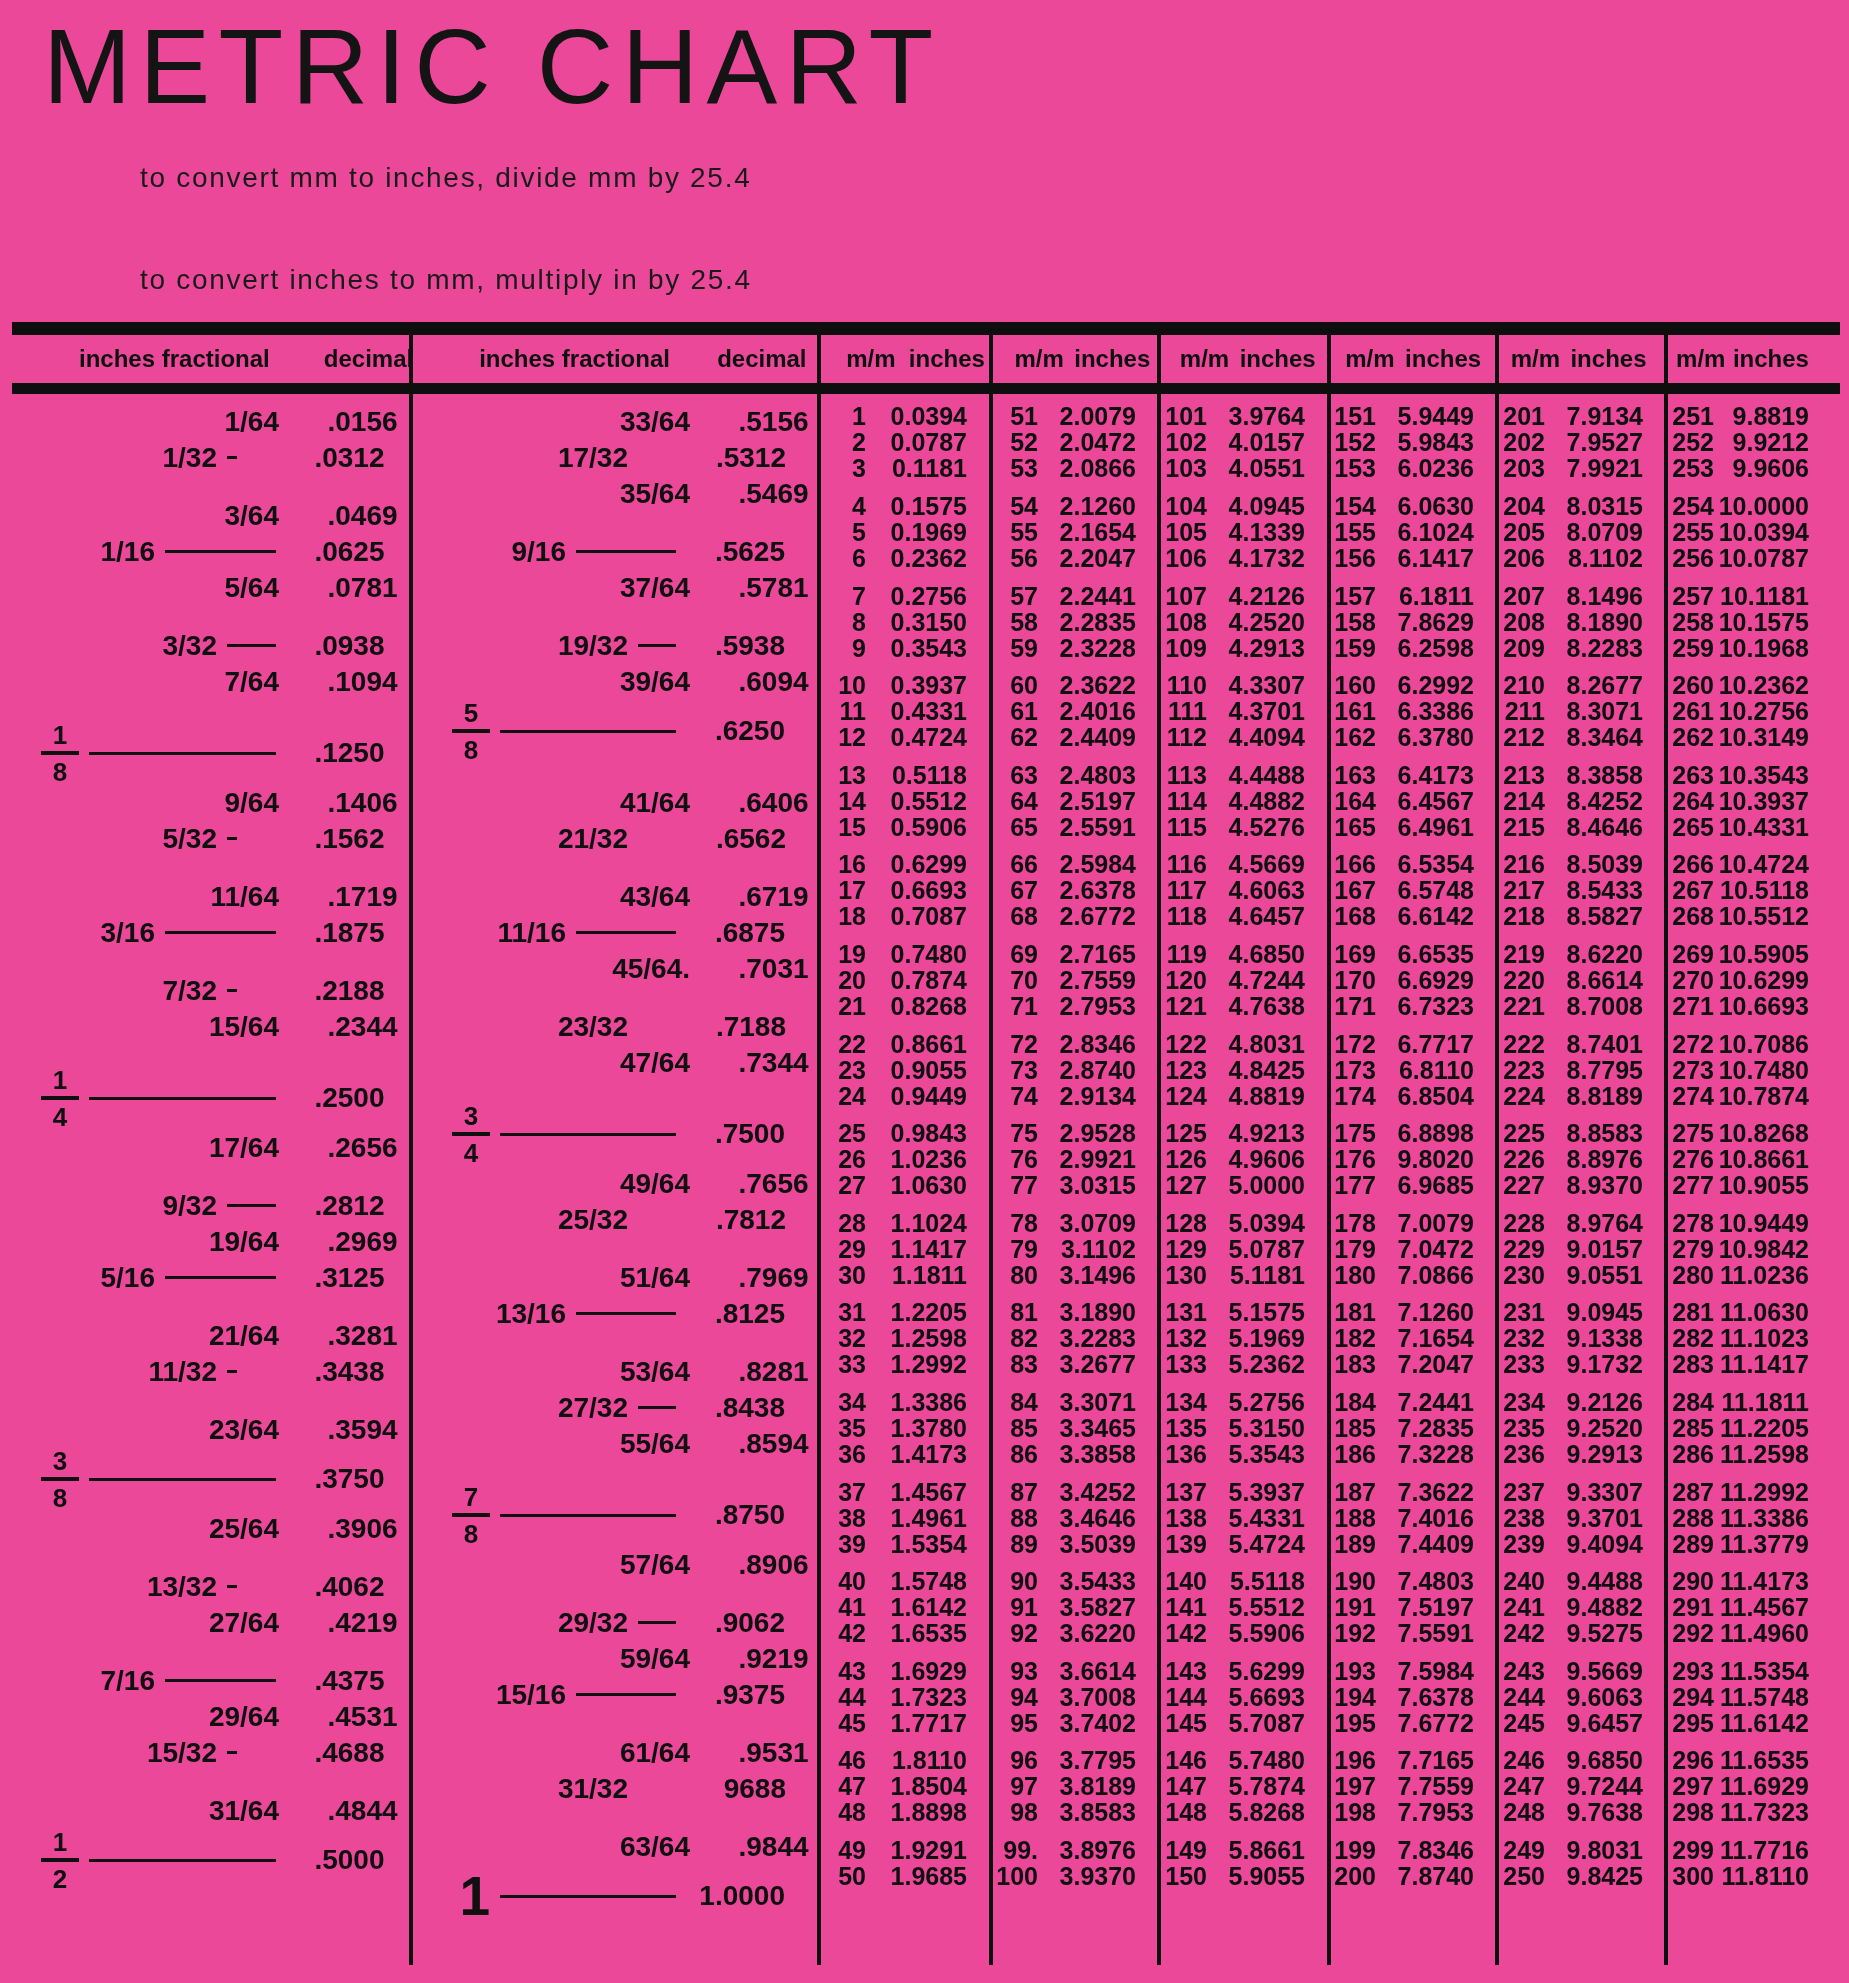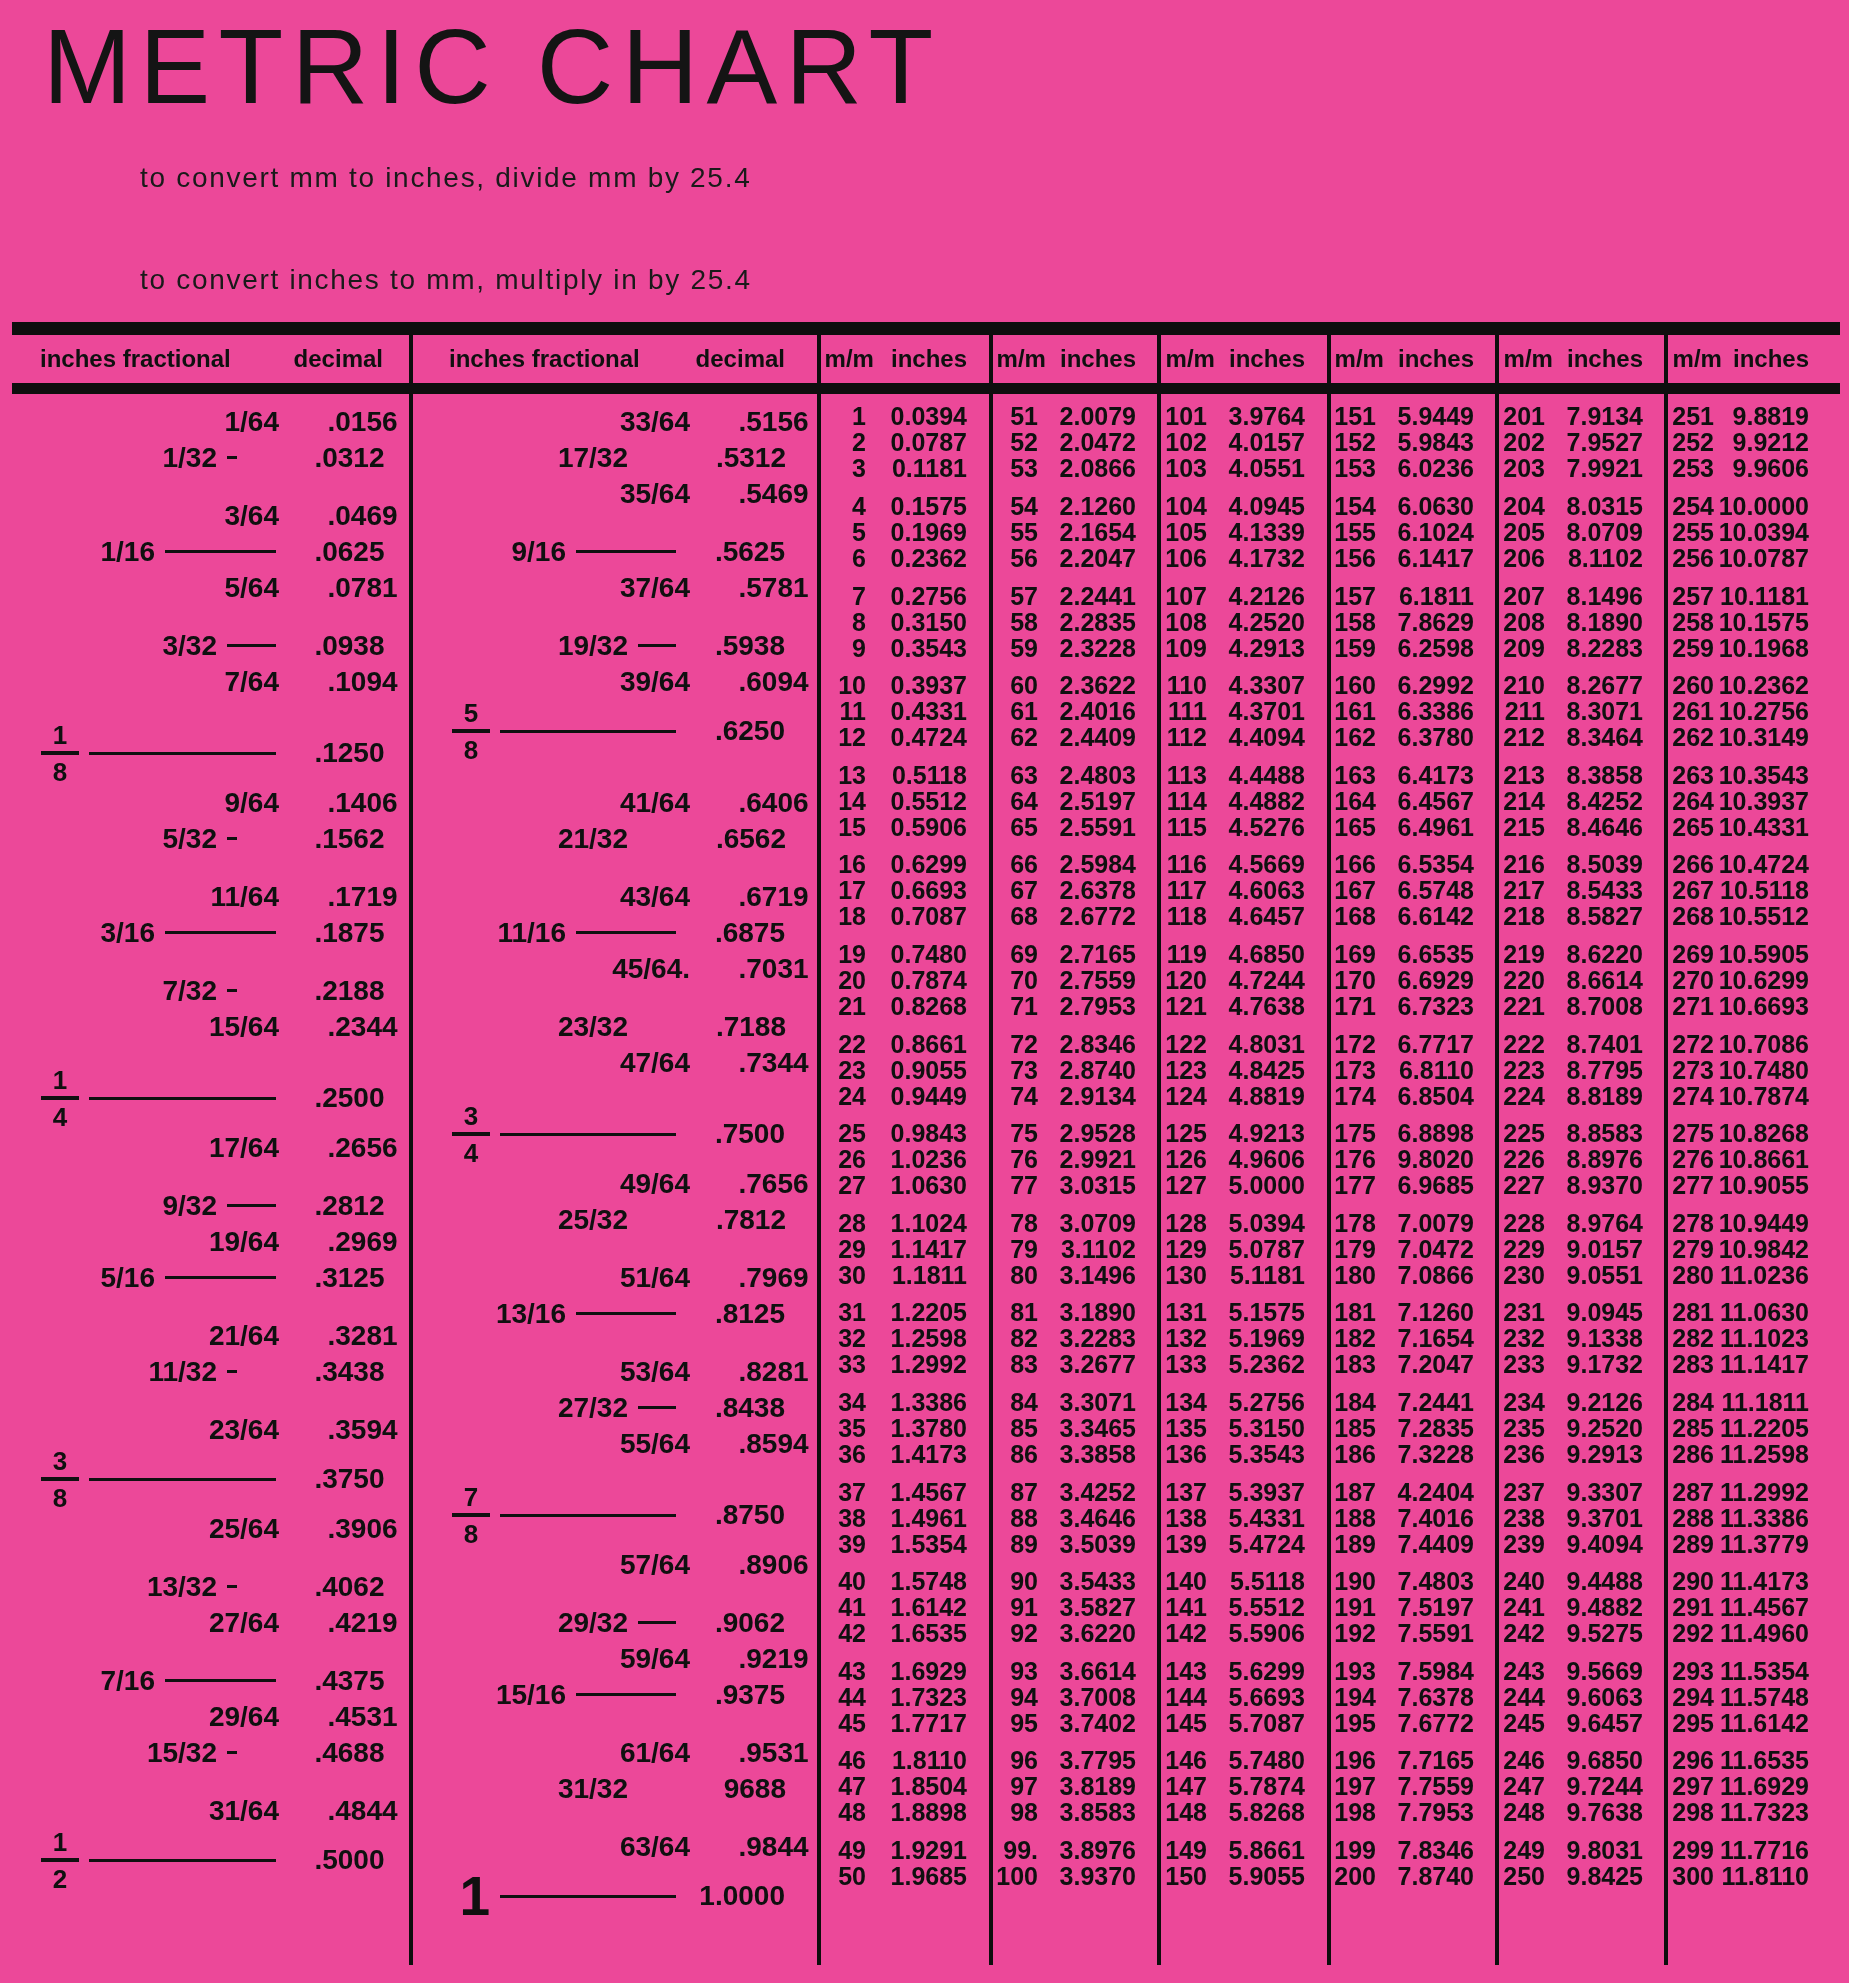--- a/index.html
+++ b/index.html
@@ -4,21 +4,21 @@
 <style>
   html,body{margin:0;padding:0;}
   body{background:#e8e8e8;}
   .page{position:relative;width:1850px;height:1984px;background:#ec4899;color:#101010;
         font-family:"Liberation Sans", sans-serif;overflow:hidden;margin:0 auto;}
   .title{margin:13.2px 0 0 43px;font-size:106px;font-weight:400;letter-spacing:8.3px;line-height:1;color:#141414;}
   .sub{margin:16px;padding-left:124px;font-size:28px;letter-spacing:1.7px;line-height:86px;color:#1a1a1a;white-space:nowrap;}
   .table{position:absolute;left:0;top:322px;width:1850px;}
   .rule-top{height:13.2px;background:#0e0e0e;margin:0 10px 0 11.6px;}
   .rule-mid{height:10.7px;background:#0e0e0e;margin:0 10px 0 11.6px;}
-  .thead{display:flex;height:48px;align-items:center;}
+  .thead{display:flex;height:48px;align-items:center;margin-left:39px;}
   .hcol{display:flex;height:100%;align-items:center;font-size:24px;font-weight:bold;box-sizing:border-box;white-space:nowrap;}
   .hcol .hdec,.hcol .hin{margin-left:auto;}
   .c1{width:411px;}.c2{width:407px;}
   .m1{width:172px;}.m2{width:169px;}.m3{width:169px;}.m4{width:169px;}.m5{width:169px;}.m6{width:184px;}
   .c1.hcol{padding-left:40px;padding-right:28px;}
   .c2.hcol{padding-left:38px;padding-right:33px;}
   .hpair{padding-left:6.6px;padding-right:23px;}
   .m6.hpair{padding-right:41px;}
   .tbody{display:flex;padding-top:10px;align-items:flex-start;}
   .fcol,.mcol{box-sizing:border-box;}
@@ -1361,21 +1361,21 @@
               <span class="mval">7.2835</span>
             </div>
             <div class="mrow">
               <span class="mnum">186</span>
               <span class="mval">7.3228</span>
             </div>
           </div>
           <div class="mgroup">
             <div class="mrow">
               <span class="mnum">187</span>
-              <span class="mval">4.2404</span>
+              <span class="mval">7.3622</span>
             </div>
             <div class="mrow">
               <span class="mnum">188</span>
               <span class="mval">7.4016</span>
             </div>
             <div class="mrow">
               <span class="mnum">189</span>
               <span class="mval">7.4409</span>
             </div>
           </div>

